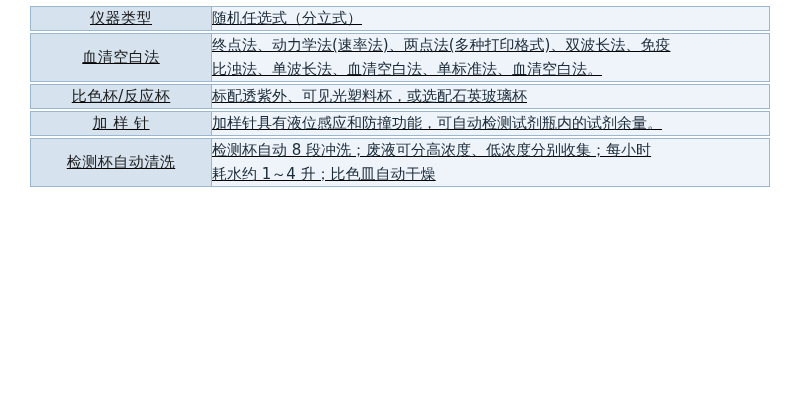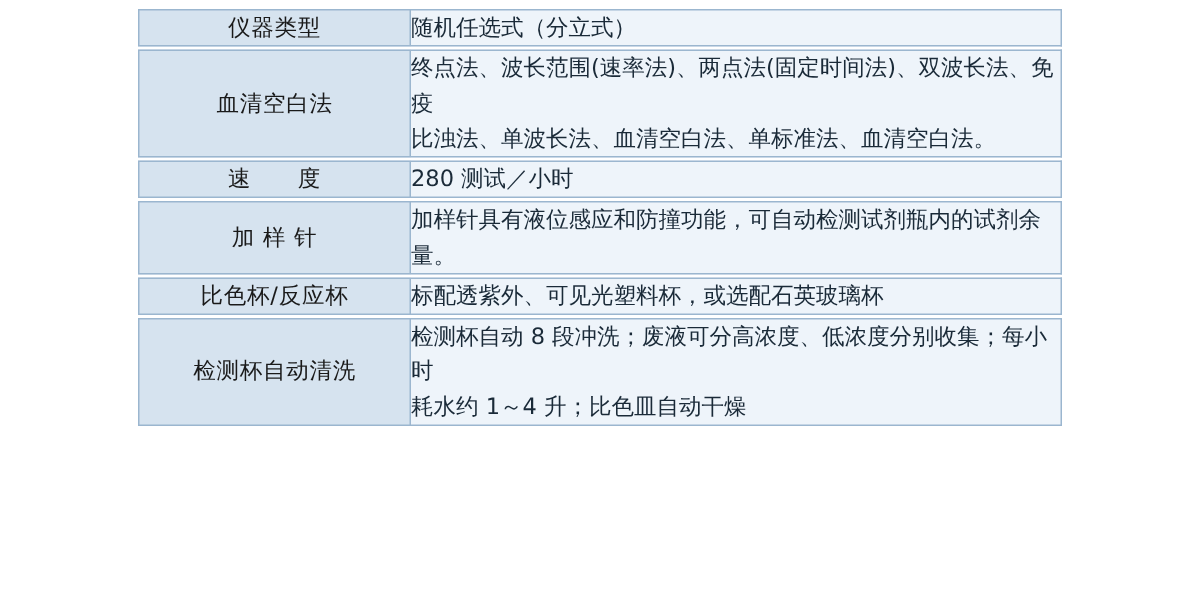--- a/index.html
+++ b/index.html
@@ -7,25 +7,26 @@
     padding: 0;
     background: #ffffff;
   }
   body {
     width: 800px;
     height: 400px;
     font-family: "DejaVu Sans", "Liberation Sans", sans-serif;
     overflow: hidden;
   }
   .spec-table {
-    width: 616px;
+    width: 740px;
     margin: 4px auto 0 auto;
     border-collapse: separate;
     border-spacing: 0 2px;
     table-layout: fixed;
+    text-decoration: underline;
   }
   .spec-table td {
     vertical-align: middle;
     padding: 0;
   }
   .label-cell {
     width: 180px;
     background: #d6e3ef;
     border-top: 1px solid #9bb6cf;
     border-bottom: 1px solid #9bb6cf;
@@ -59,40 +60,34 @@
   <tbody>
     <tr>
       <td class="label-cell">仪器类型</td>
       <td class="value-cell">
         <span class="line">随机任选式（分立式）</span>
       </td>
     </tr>
     <tr>
       <td class="label-cell">血清空白法</td>
       <td class="value-cell">
-        <span class="line">终点法、波长范围(速率法)、两点法(固定时间法)、双波长法、免疫</span>
+        <span class="line">终点法、动力学法(速率法)、两点法(多种打印格式)、双波长法、免疫</span>
         <span class="line">比浊法、单波长法、血清空白法、单标准法、血清空白法。</span>
       </td>
     </tr>
     <tr>
-      <td class="label-cell">速　　度</td>
+      <td class="label-cell">比色杯/反应杯</td>
       <td class="value-cell">
-        <span class="line">280 测试／小时</span>
+        <span class="line">标配透紫外、可见光塑料杯，或选配石英玻璃杯</span>
       </td>
     </tr>
     <tr>
       <td class="label-cell">加 样 针</td>
       <td class="value-cell">
         <span class="line">加样针具有液位感应和防撞功能，可自动检测试剂瓶内的试剂余量。</span>
-      </td>
-    </tr>
-    <tr>
-      <td class="label-cell">比色杯/反应杯</td>
-      <td class="value-cell">
-        <span class="line">标配透紫外、可见光塑料杯，或选配石英玻璃杯</span>
       </td>
     </tr>
     <tr>
       <td class="label-cell">检测杯自动清洗</td>
       <td class="value-cell">
         <span class="line">检测杯自动 8 段冲洗；废液可分高浓度、低浓度分别收集；每小时</span>
         <span class="line">耗水约 1～4 升；比色皿自动干燥</span>
       </td>
     </tr>
   </tbody>

